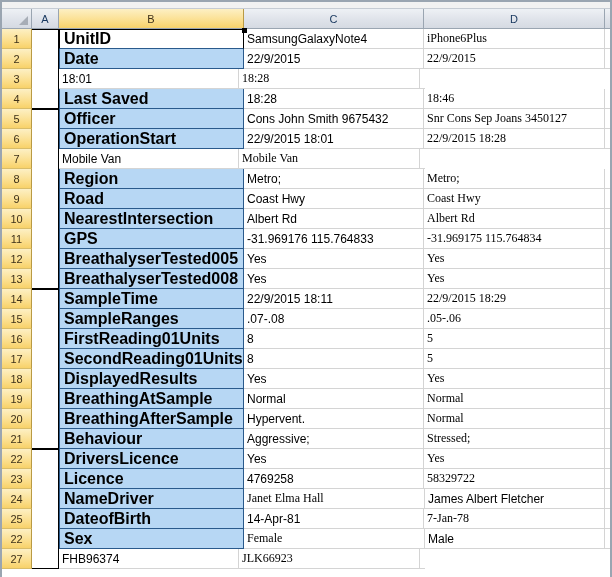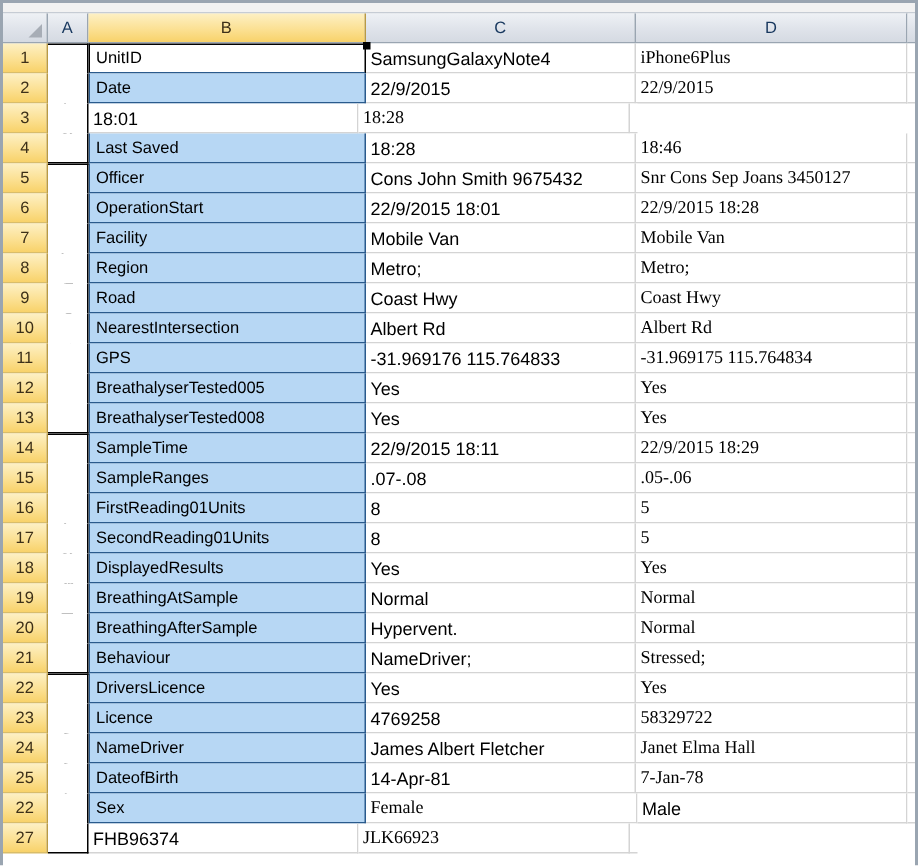--- a/index.html
+++ b/index.html
@@ -83,21 +83,21 @@
     white-space:nowrap;letter-spacing:.3px;
     pointer-events:none;
   }
   
   .cb{
     width:185px;min-width:185px;box-sizing:border-box;
     background:#b7d7f4;
     border-right:1px solid #2a5a8c;
     border-bottom:1px solid #2a5a8c;
     border-left:1px solid #2a5a8c;
-    font-size:11px;font-weight:normal;color:#000000;
+    font-size:16px;font-weight:bold;color:#000000;
     display:flex;align-items:center;
     padding-left:4px;overflow:hidden;white-space:nowrap;
   }
   .cb.active{
     background:#ffffff;
     border-top:1px solid #000000;
     border-left:1px solid #000000;
     border-right:1px solid #000000;
     border-bottom:1px solid #2a5a8c;
   }
@@ -189,21 +189,20 @@
         <div class="rh">6</div>
         <div class="ca"></div>
         <div class="cb">OperationStart</div>
         <div class="cv cc">22/9/2015 18:01</div>
         <div class="cv cd">22/9/2015 18:28</div>
         <div class="cv ce"></div>
       </div>
       <div class="row">
         <div class="rh">7</div>
         <div class="ca"></div>
-        <div class="cb">Facility</div>
         <div class="cv cc">Mobile Van</div>
         <div class="cv cd">Mobile Van</div>
         <div class="cv ce"></div>
       </div>
       <div class="row">
         <div class="rh">8</div>
         <div class="ca"></div>
         <div class="cb">Region</div>
         <div class="cv cc">Metro;</div>
         <div class="cv cd">Metro;</div>
@@ -304,21 +303,21 @@
         <div class="ca"></div>
         <div class="cb">BreathingAfterSample</div>
         <div class="cv cc">Hypervent.</div>
         <div class="cv cd">Normal</div>
         <div class="cv ce"></div>
       </div>
       <div class="row">
         <div class="rh">21</div>
         <div class="ca gend"></div>
         <div class="cb">Behaviour</div>
-        <div class="cv cc">NameDriver;</div>
+        <div class="cv cc">Aggressive;</div>
         <div class="cv cd">Stressed;</div>
         <div class="cv ce"></div>
       </div>
       <div class="row">
         <div class="rh">22</div>
         <div class="ca gstart">
           <div class="gcap" style="height: 120px;">Interview</div>
         </div>
         <div class="cb">DriversLicence</div>
         <div class="cv cc">Yes</div>
@@ -330,22 +329,22 @@
         <div class="ca"></div>
         <div class="cb">Licence</div>
         <div class="cv cc">4769258</div>
         <div class="cv cd">58329722</div>
         <div class="cv ce"></div>
       </div>
       <div class="row">
         <div class="rh">24</div>
         <div class="ca"></div>
         <div class="cb">NameDriver</div>
+        <div class="cv cd">Janet Elma Hall</div>
         <div class="cv cc">James Albert Fletcher</div>
-        <div class="cv cd">Janet Elma Hall</div>
         <div class="cv ce"></div>
       </div>
       <div class="row">
         <div class="rh">25</div>
         <div class="ca"></div>
         <div class="cb">DateofBirth</div>
         <div class="cv cc">14-Apr-81</div>
         <div class="cv cd">7-Jan-78</div>
         <div class="cv ce"></div>
       </div>

